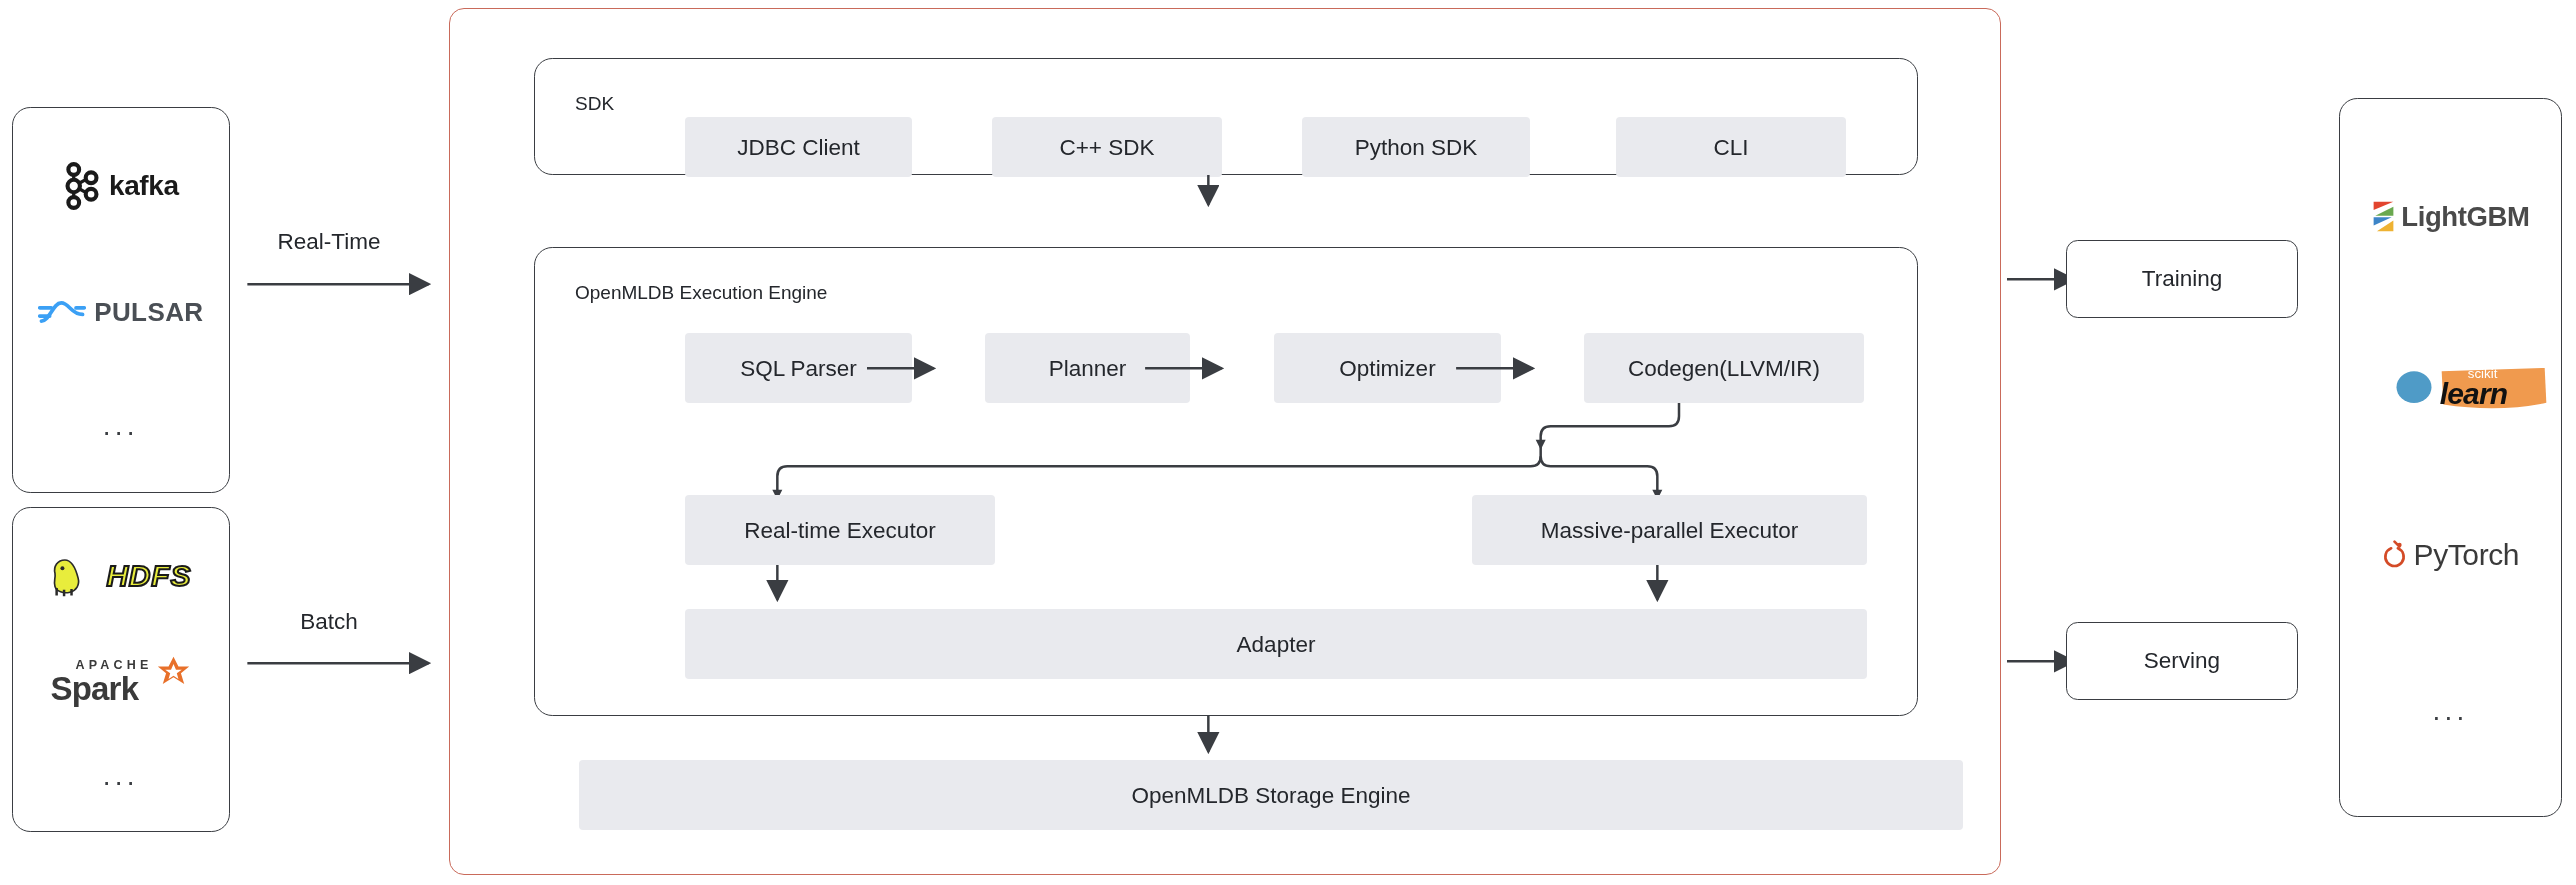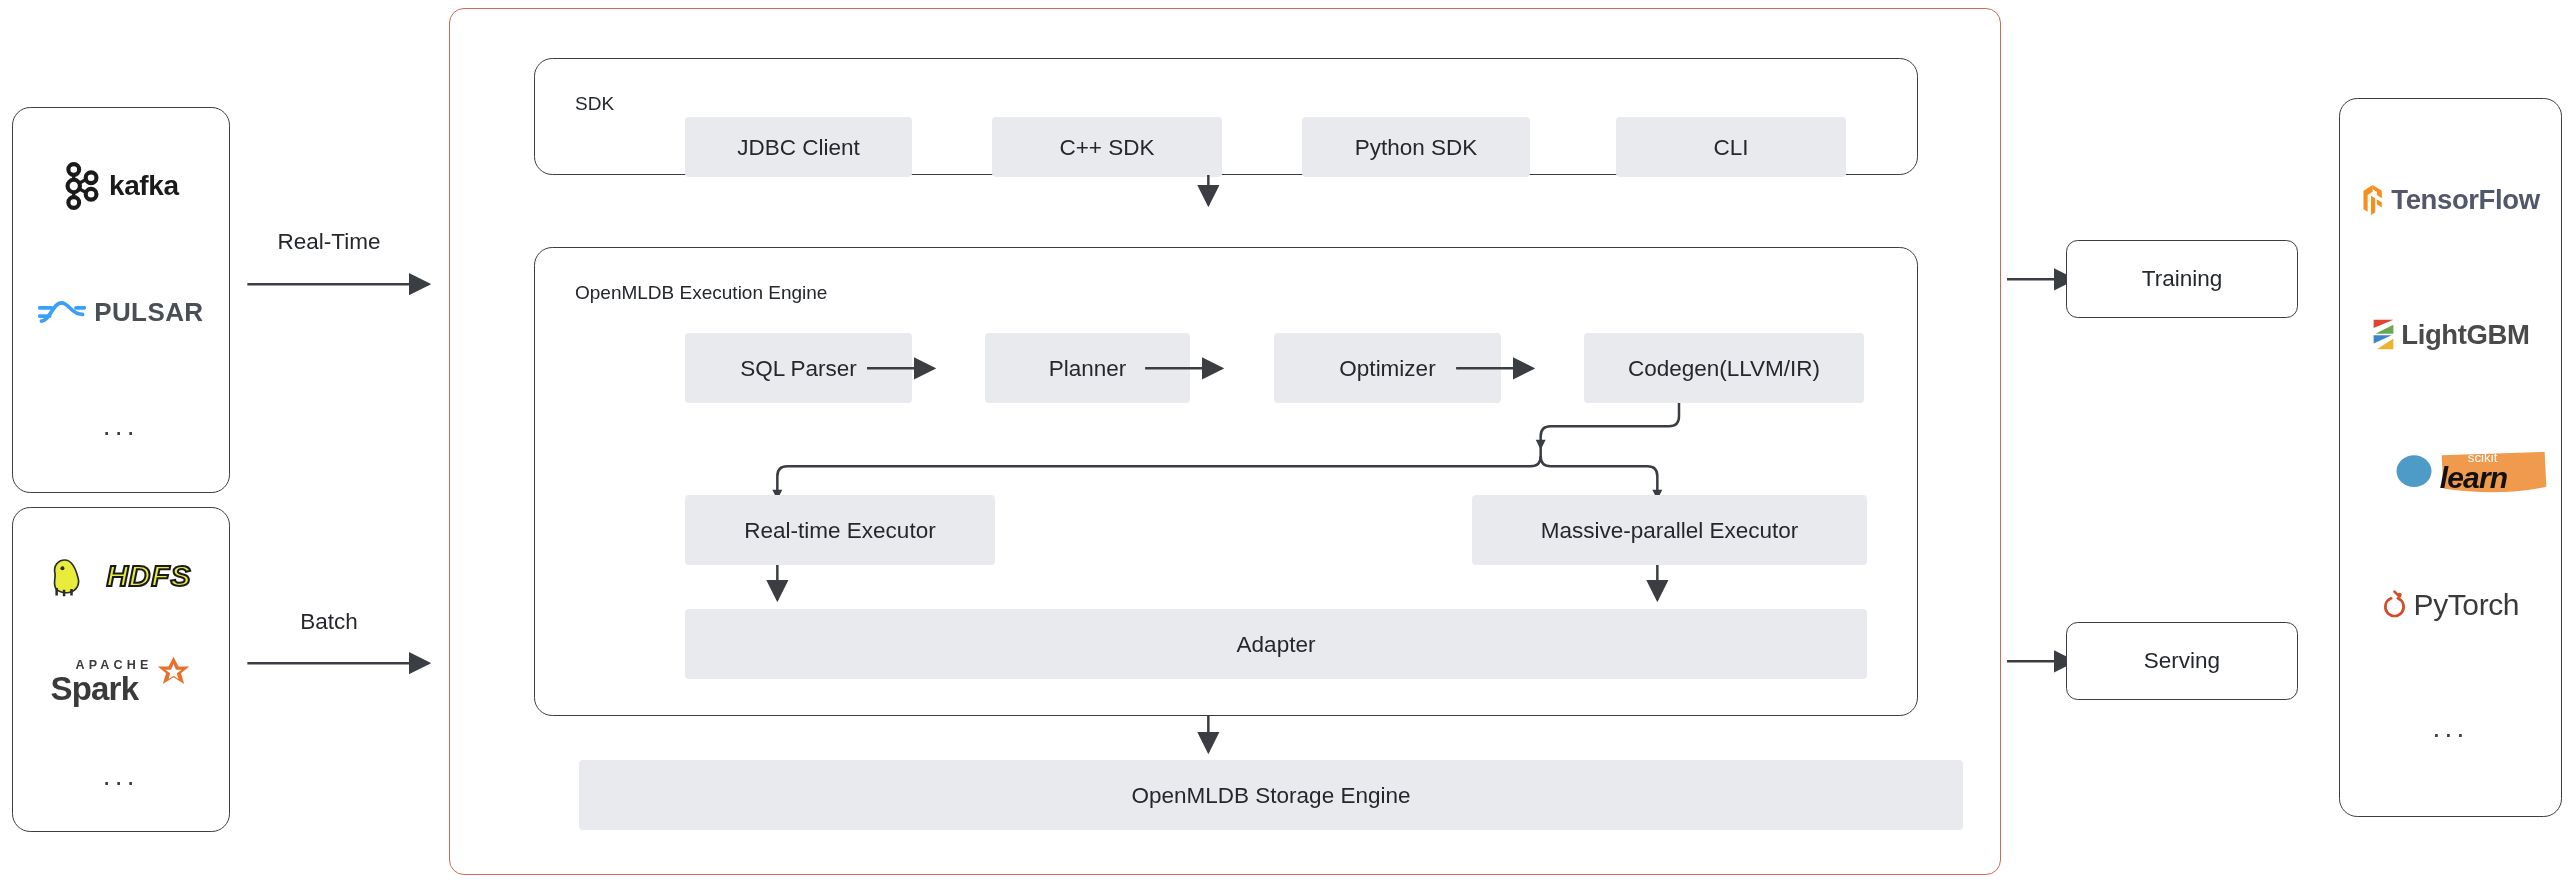--- a/index.html
+++ b/index.html
@@ -277,31 +277,20 @@
 
   <svg class="conn" style="left:2007px; top:653px;" width="80" height="16.7" viewBox="0 0 96 20">
     <line x1="0" y1="10" x2="80" y2="10" stroke="#3a3d42" stroke-width="3" marker-end="url(#ah)"></line>
   </svg>
   <div class="pill" style="left:2066px; top:622px; width:232px; height:78px;">
     <span>Serving</span>
   </div>
 
   <div class="sourcecard" style="left:2339px; top:98px; width:223px; height:719px; justify-content:space-around; padding:33px 0;">
 
-    <div class="logorow" style="gap:5px;">
-      <span>
-        <svg class="logo" width="25" height="32" viewBox="0 0 30 38">
-          <path d="M14 1 L3 8 L3 30 L8 33 L8 13 L14 9 Z" fill="#f5901f"></path>
-          <path d="M14 1 L25 8 L25 17 L19 13 L19 9 L14 6 Z" fill="#f5901f"></path>
-          <path d="M12 14 L12 37 L17 34 L17 17 Z" fill="#f5901f"></path>
-          <path d="M19 18 L25 22 L25 28 L19 24 Z" fill="#f5901f"></path>
-        </svg>
-      </span>
-      <span class="logotext" style="color:#51586b; font-size:27.5px; letter-spacing:-0.4px;">TensorFlow</span>
-    </div>
 
     <div class="logorow" style="gap:6.7px;">
       <span>
         <svg class="logo" width="23" height="33" viewBox="0 0 28 40">
           <path d="M2 2 H26 L2 12 Z" fill="#e2452f"></path>
           <path d="M26 8 V19 L4 19 Z" fill="#6aa84f"></path>
           <path d="M2 21 L24 21 L2 31 Z" fill="#3d85c8"></path>
           <path d="M26 25 V38 L6 38 Z" fill="#eeb233"></path>
         </svg>
       </span>

